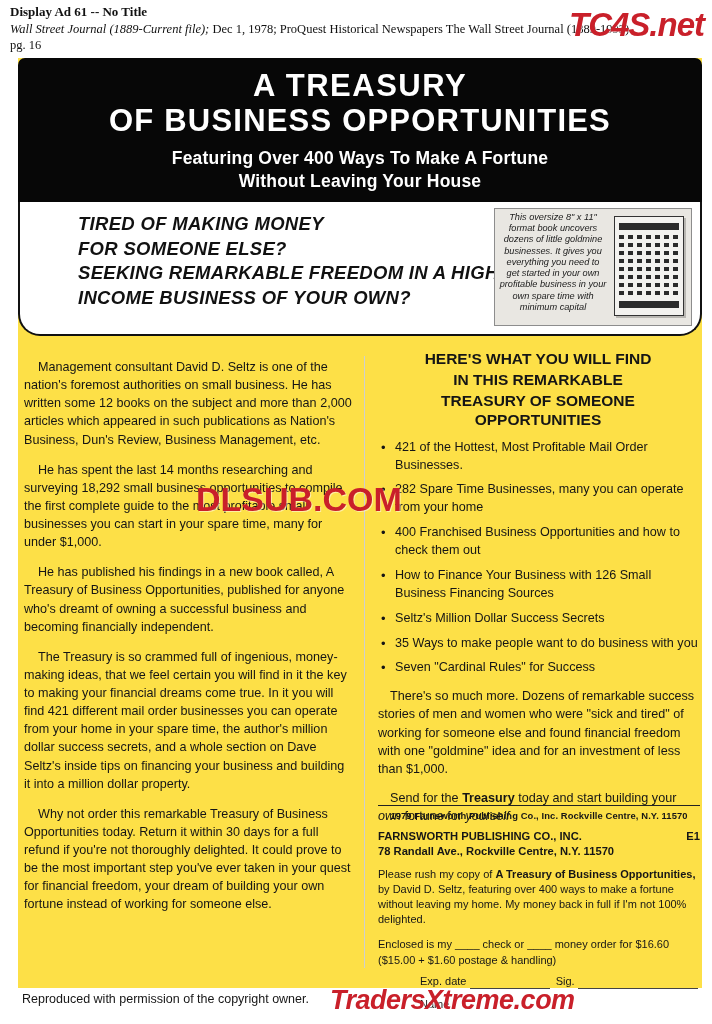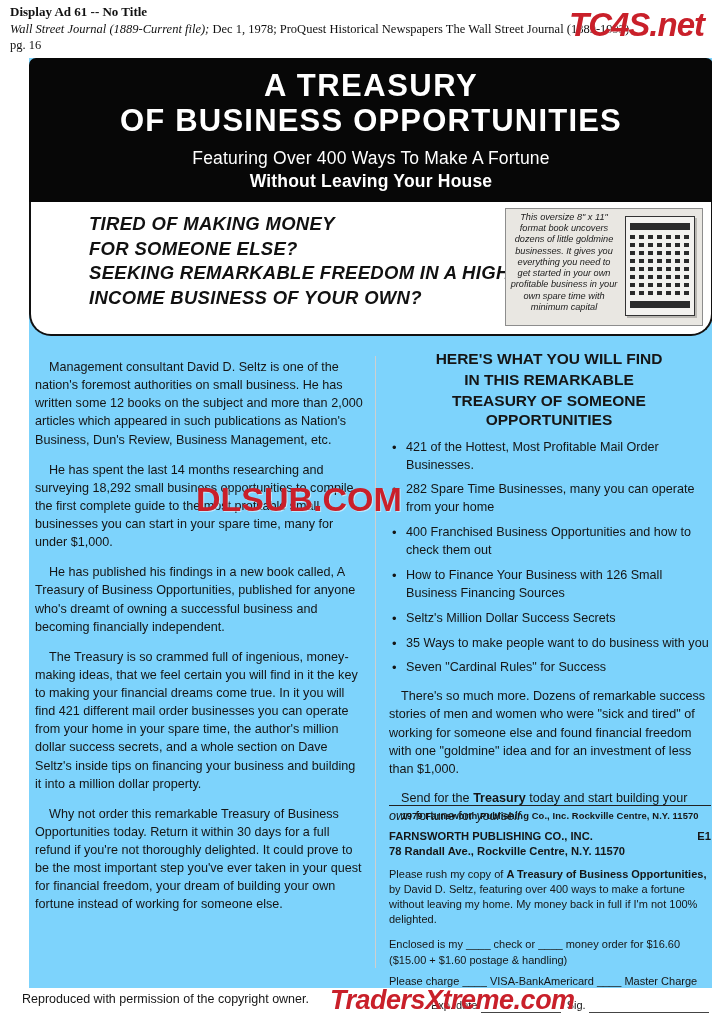--- a/index.html
+++ b/index.html
@@ -37,25 +37,25 @@
   .citation .line1 {
     font-weight: bold;
     font-size: 13px;
   }
   .citation .line2 i { font-style: italic; }
   .citation .line3 { }
 
   
   .ad {
     position: absolute;
-    left: 29px;
+    left: 18px;
     top: 58px;
     width: 684px;
     height: 930px;
-    background: #7dd3fc;
+    background: #fde047;
   }
 
   
   .banner {
     position: relative;
     margin: 0 auto;
     width: 684px;
     height: 144px;
     background: #070707;
     color: #fff;
@@ -73,21 +73,21 @@
   }
   .banner .t2 {
     font-family: "Liberation Sans", sans-serif;
     font-weight: bold;
     font-size: 31px;
     letter-spacing: 1.2px;
     line-height: 1.12;
   }
   .banner .t3 {
     font-family: "Liberation Sans", sans-serif;
-    font-weight: normal;
+    font-weight: bold;
     font-size: 17.5px;
     margin-top: 9px;
     line-height: 1.28;
     letter-spacing: 0.2px;
   }
   .banner .t4 {
     font-family: "Liberation Sans", sans-serif;
     font-weight: bold;
     font-size: 17.5px;
     line-height: 1.28;
@@ -457,21 +457,20 @@
 
         <div class="body">
           <span>Please rush my copy of </span><b>A Treasury of Business Opportunities,</b><span> by David D. Seltz, featuring over 400 ways to make a fortune without leaving my home. My money back in full if I'm not 100% delighted.</span>
         </div>
 
         <div class="encl">
           <div>Enclosed is my ____ check or ____ money order for $16.60</div>
           <div>($15.00 + $1.60 postage &amp; handling)</div>
         </div>
 
-        <div class="chg">Please charge ____ VISA-BankAmericard ____ Master Charge</div>
 
         <div class="fieldrow">
           <span>Exp. date</span>
           <span class="ln" style="width:80px"></span>
           &nbsp;<span>Sig.</span>
           <span class="ln" style="width:120px"></span>
         </div>
 
         <div class="fieldrow">
           <span>Name</span>

